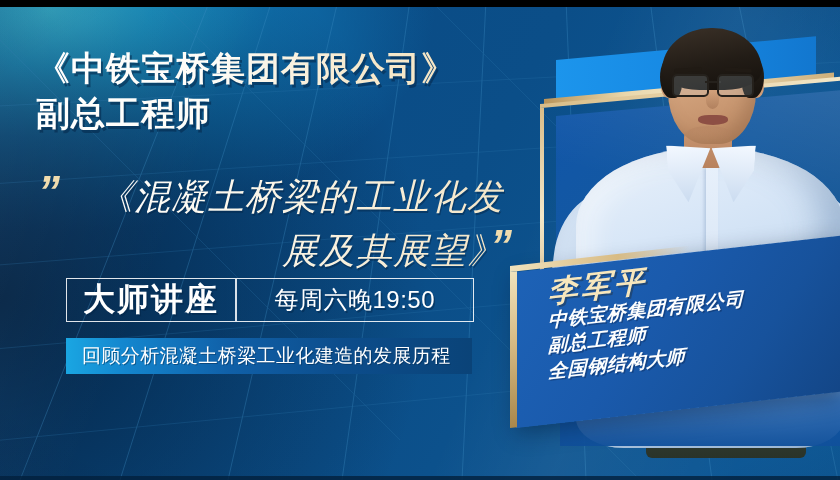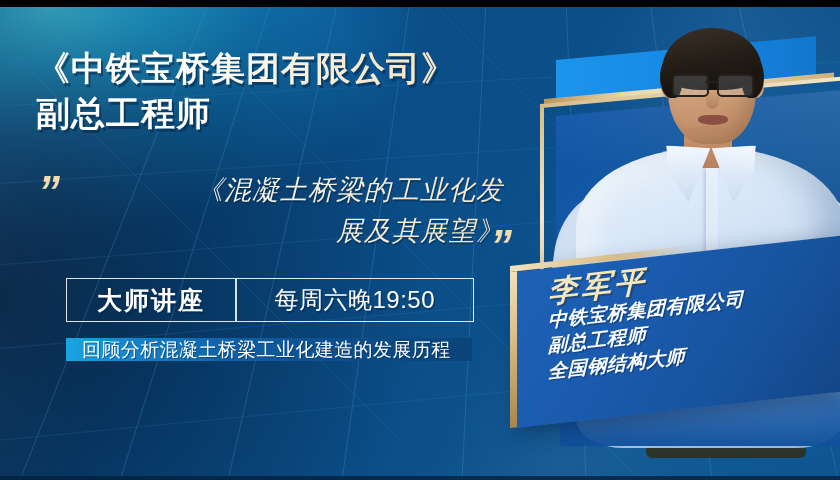--- a/index.html
+++ b/index.html
@@ -131,38 +131,38 @@
     background:linear-gradient(96deg,#ffffff 0%,#fdfcf7 34%,#f6e9cd 62%,#f2e0bb 100%);
     -webkit-background-clip:text;background-clip:text;color:transparent;
     filter:drop-shadow(2px 3px 0 rgba(3,38,72,.55));}
 
   .quote-wrap{position:absolute;left:38px;top:168px;width:480px;}
   .qmark{position:absolute;font-size:44px;font-weight:bold;font-style:italic;
     color:#f0dcae;line-height:1;}
   .qmark.open{left:0;top:2px;}
   .qmark.close{left:452px;top:56px;}
   .quote-text{position:absolute;left:46px;top:2px;width:420px;text-align:right;
-    font-size:27px;font-style:italic;font-weight:500;letter-spacing:1px;line-height:1.5;
+    font-size:36px;font-style:italic;font-weight:500;letter-spacing:1px;line-height:1.5;
     background:linear-gradient(100deg,#ffffff 0%,#fbf6e9 40%,#f3e5c6 100%);
     -webkit-background-clip:text;background-clip:text;color:transparent;
     filter:drop-shadow(1.5px 2px 0 rgba(3,38,72,.5));}
 
   
   .info-box{position:absolute;left:66px;top:278px;width:406px;height:42px;
     border:1.5px solid rgba(255,255,255,.88);display:flex;align-items:center;}
   .info-left{width:168px;display:flex;align-items:center;justify-content:center;
-    font-size:25px;font-weight:bold;letter-spacing:2px;color:#ffffff;
+    font-size:32px;font-weight:bold;letter-spacing:2px;color:#ffffff;
     text-shadow:1.5px 2px 0 rgba(3,38,72,.55);}
   .info-div{width:1.5px;height:100%;background:rgba(255,255,255,.85);}
   .info-right{flex:1;display:flex;align-items:center;justify-content:center;
     font-size:24px;font-weight:normal;letter-spacing:.5px;color:#ffffff;
     text-shadow:1.5px 2px 0 rgba(3,38,72,.5);}
 
   
-  .sub-banner{position:absolute;left:66px;top:338px;width:406px;height:23px;
+  .sub-banner{position:absolute;left:66px;top:338px;width:406px;height:36px;
     background:linear-gradient(90deg,#1aa6e2 0%,#1487cf 14%,#1060a8 40%,#0c4d8c 68%,#0a4378 100%);
     display:flex;align-items:center;}
   .sub-banner span{padding-left:16px;font-size:19px;letter-spacing:.4px;color:#ffffff;
     text-shadow:1px 1px 0 rgba(3,38,72,.45);}
 </style>
 </head>
 <body>
 
 <div id="poster">
 

